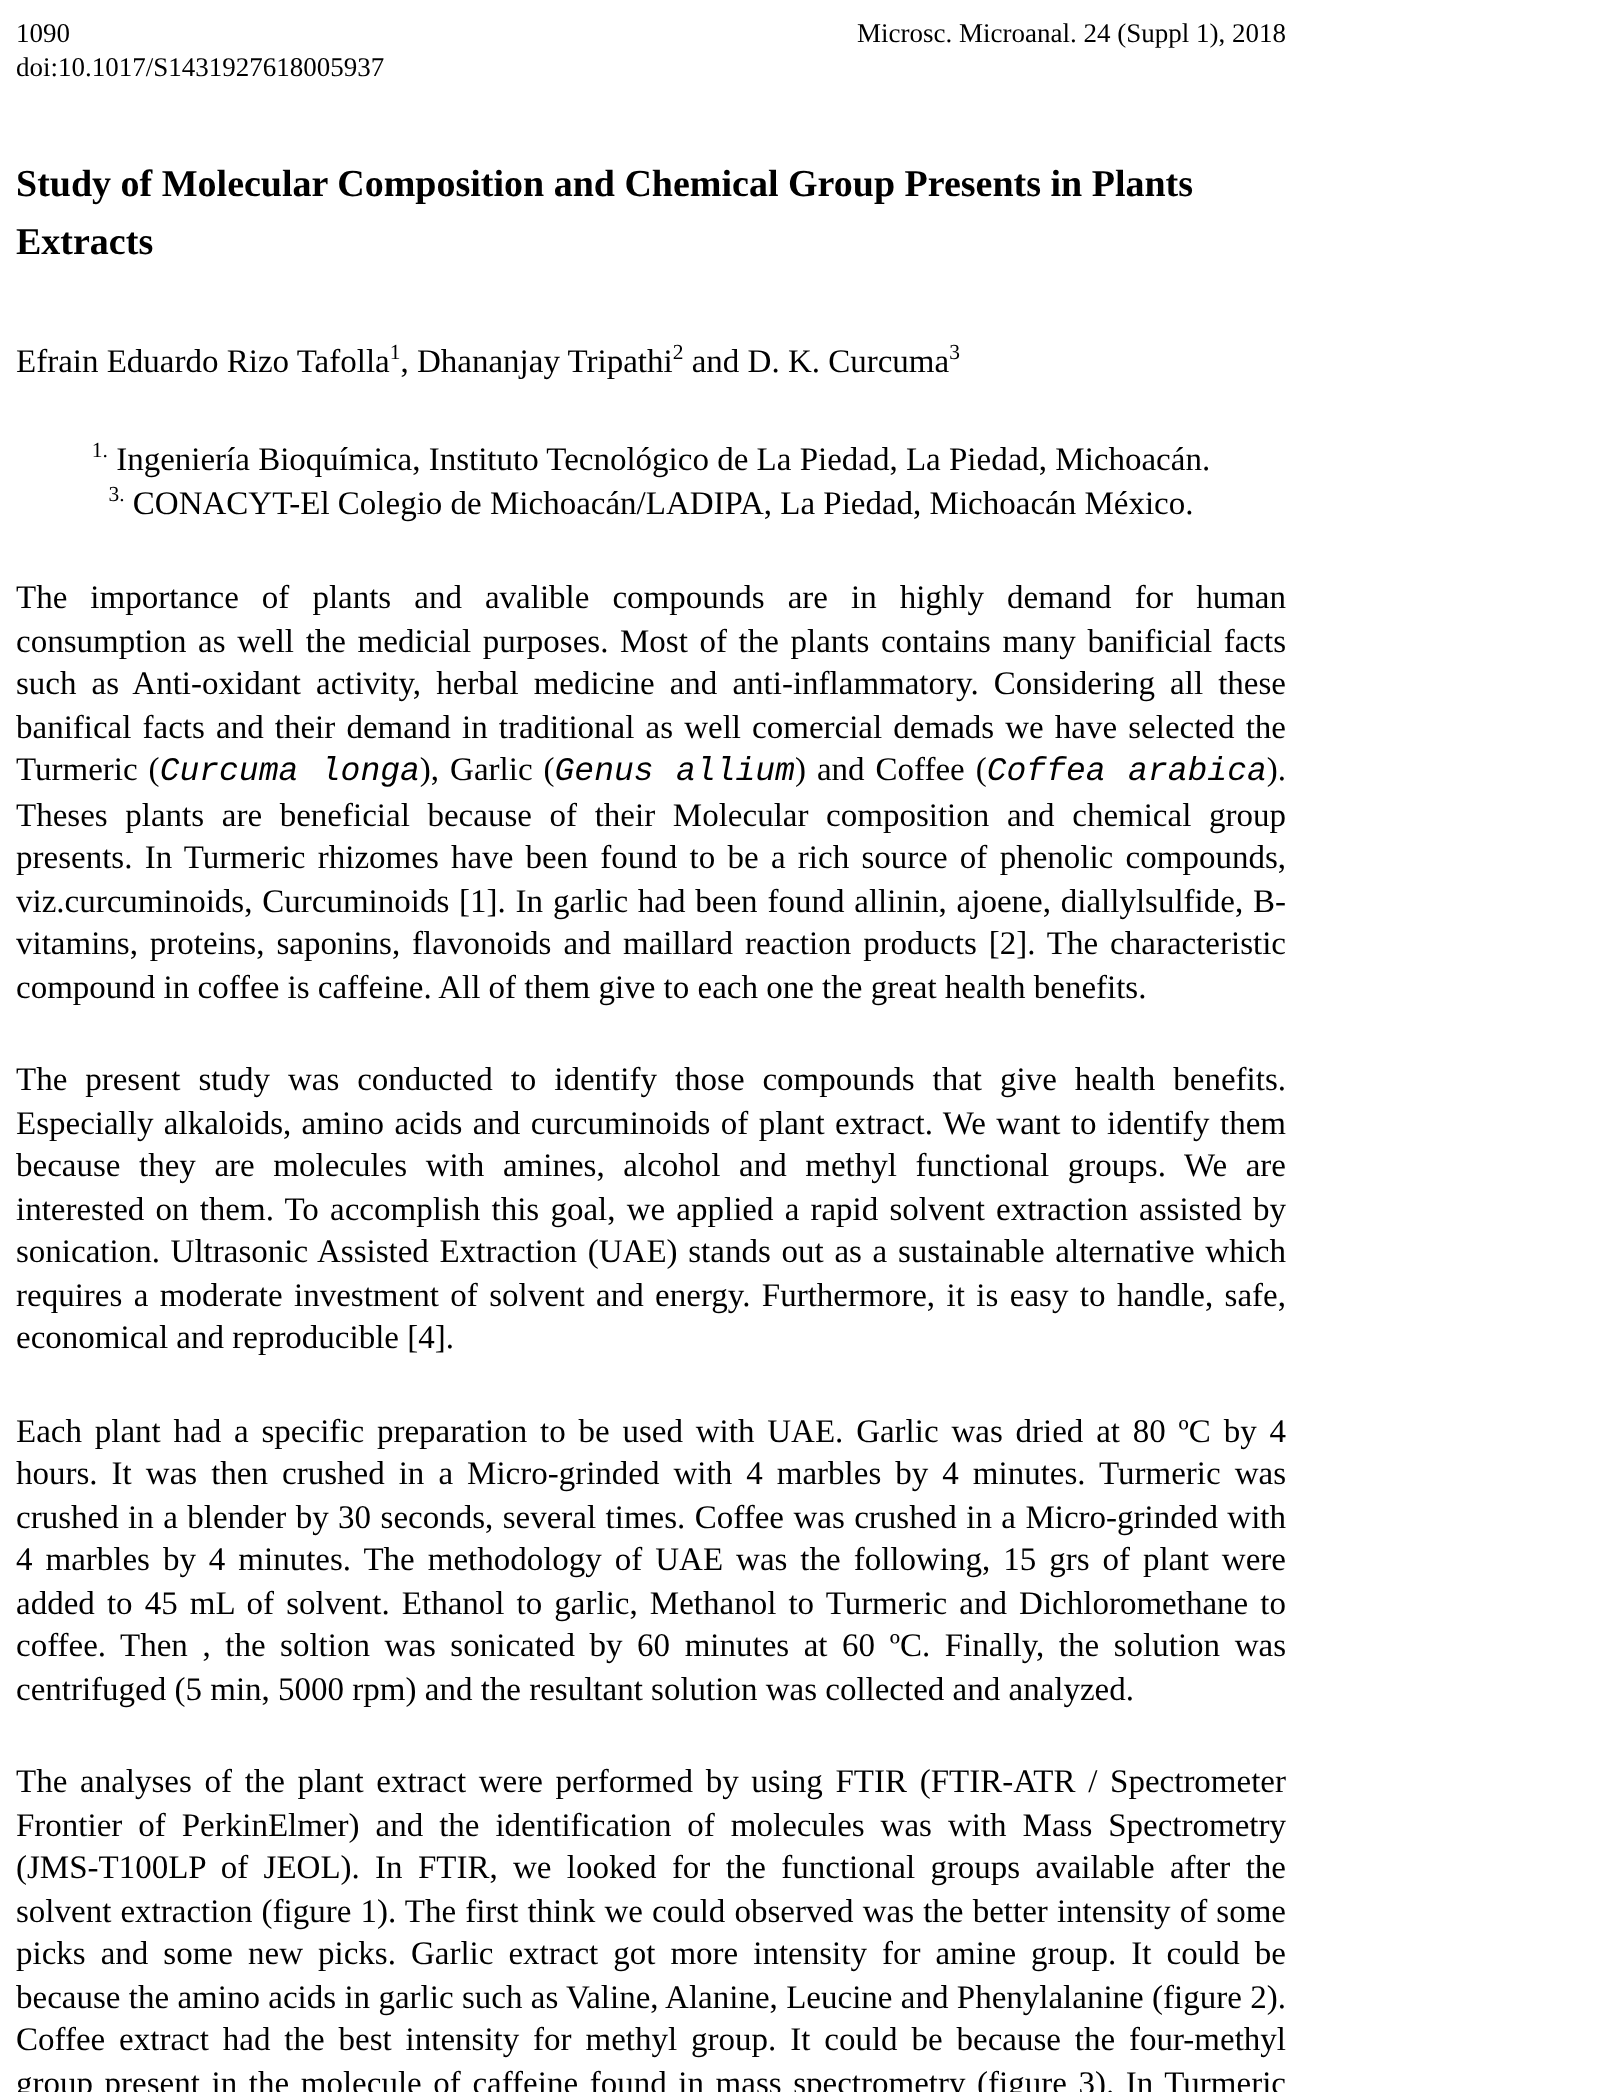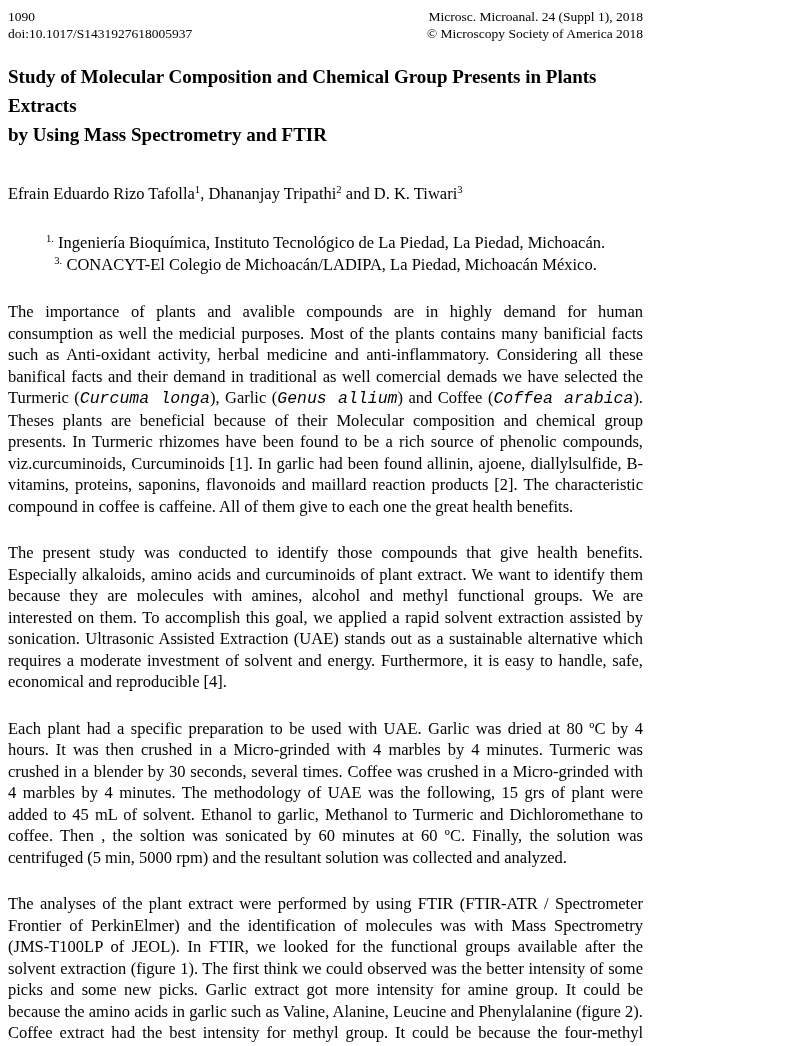--- a/index.html
+++ b/index.html
@@ -20,21 +20,21 @@
     display: flex;
     justify-content: space-between;
     font-size: 13.5px;
     line-height: 17px;
   }
   .header-right { text-align: right; }
   .title {
     font-size: 19px;
     font-weight: bold;
     line-height: 29px;
-    margin: 20px 0 0 0;
+    margin: 36px 0 0 0;
   }
   .authors {
     font-size: 16.5px;
     line-height: 21px;
     margin-top: 34px;
   }
   .affiliations {
     font-size: 16.5px;
     line-height: 22px;
     margin-top: 28px;
@@ -58,27 +58,26 @@
 
 <div class="page">
 
   <div class="header">
     <div class="header-left">
       <div>1090</div>
       <div>doi:10.1017/S1431927618005937</div>
     </div>
     <div class="header-right">
       <div>Microsc. Microanal. 24 (Suppl 1), 2018</div>
-      <div>© Microscopy Society of America 2018</div>
     </div>
   </div>
 
-  <h1 class="title"><span>Study of Molecular Composition and Chemical Group Presents in Plants Extracts</span><br><span>by Using Mass Spectrometry and FTIR</span></h1>
+  <h1 class="title"><span>Study of Molecular Composition and Chemical Group Presents in Plants Extracts</span><br></h1>
 
-  <div class="authors"><span>Efrain Eduardo Rizo Tafolla</span><sup>1</sup><span>, Dhananjay Tripathi</span><sup>2</sup><span> and D. K. Tiwari</span><sup>3</sup></div>
+  <div class="authors"><span>Efrain Eduardo Rizo Tafolla</span><sup>1</sup><span>, Dhananjay Tripathi</span><sup>2</sup><span> and D. K. Curcuma</span><sup>3</sup></div>
 
   <div class="affiliations">
     <div class="affil"><sup>1.</sup><span> Ingeniería Bioquímica, Instituto Tecnológico de La Piedad, La Piedad, Michoacán.</span></div>
     <div class="affil"><sup>3.</sup><span> CONACYT-El Colegio de Michoacán/LADIPA, La Piedad, Michoacán México.</span></div>
   </div>
 
   <p class="para"><span>The importance of plants and avalible compounds are in highly demand for human consumption as well the medicial purposes. Most of the plants contains many banificial facts such as Anti-oxidant activity, herbal medicine and anti-inflammatory. Considering all these banifical facts and their demand in traditional as well comercial demads we have selected the Turmeric (</span><i>Curcuma longa</i><span>), Garlic (</span><i>Genus allium</i><span>) and Coffee (</span><i>Coffea arabica</i><span>). Theses plants are beneficial because of their Molecular composition and chemical group presents. In Turmeric rhizomes have been found to be a rich source of phenolic compounds, viz.curcuminoids, Curcuminoids [1]. In garlic had been found allinin, ajoene, diallylsulfide, B-vitamins, proteins, saponins, flavonoids and maillard reaction products [2]. The characteristic compound in coffee is caffeine. All of them give to each one the great health benefits.</span></p>
   <p class="para"><span>The present study was conducted to identify those compounds that give health benefits. Especially alkaloids, amino acids and curcuminoids of plant extract. We want to identify them because they are molecules with amines, alcohol and methyl functional groups. We are interested on them. To accomplish this goal, we applied a rapid solvent extraction assisted by sonication. Ultrasonic Assisted Extraction (UAE) stands out as a sustainable alternative which requires a moderate investment of solvent and energy. Furthermore, it is easy to handle, safe, economical and reproducible [4].</span></p>
   <p class="para"><span>Each plant had a specific preparation to be used with UAE.  Garlic was dried at 80 ºC by 4 hours. It was then crushed in a Micro-grinded with 4 marbles by 4 minutes. Turmeric was crushed in a blender by 30 seconds, several times. Coffee was crushed in a Micro-grinded with 4 marbles by 4 minutes. The methodology of UAE was the following, 15 grs of  plant were added to 45 mL of solvent. Ethanol to garlic, Methanol to Turmeric and Dichloromethane to coffee. Then , the soltion was sonicated by 60 minutes at 60 ºC. Finally, the solution was centrifuged (5 min, 5000 rpm) and the resultant solution was collected and analyzed.</span></p>
   <p class="para"><span>The analyses of the plant extract were performed by using FTIR (FTIR-ATR / Spectrometer Frontier of PerkinElmer) and the identification of molecules was with Mass Spectrometry (JMS-T100LP of JEOL). In FTIR, we looked for the functional groups available after the solvent extraction (figure 1). The first think we could observed was the better intensity of some picks and some new picks. Garlic extract got more intensity for amine group. It could be because the amino acids in garlic such as Valine, Alanine, Leucine and Phenylalanine (figure 2). Coffee extract had the best intensity for methyl group. It could be because the four-methyl group present in the molecule of caffeine found in mass spectrometry (figure 3). In Turmeric extract we found amine, alcohol and methyl groups. It could be because the molecules of curcumin and demethoxycurcumin found in mass spectrometry (figure 4). In table 1, there are all the molecules identified.</span></p>

